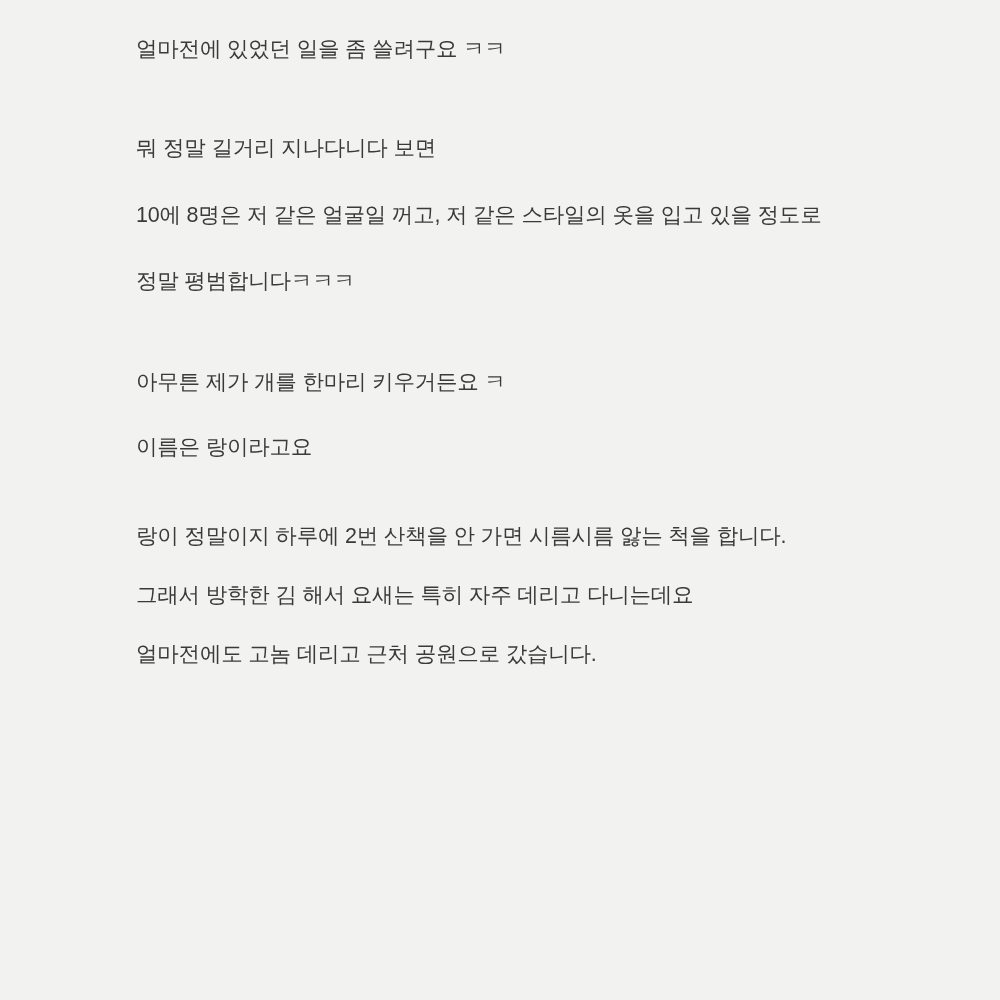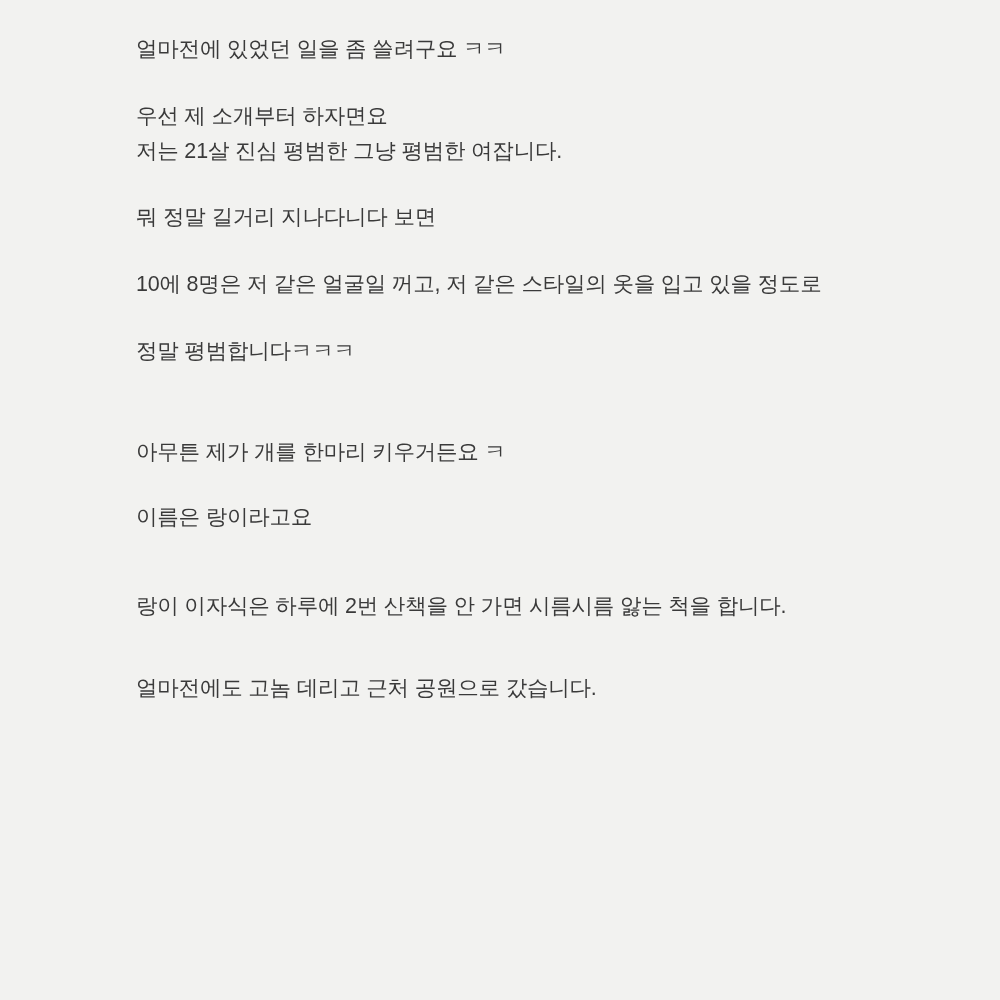--- a/index.html
+++ b/index.html
@@ -42,44 +42,43 @@
 </style>
 </head>
 <body>
 
 <div class="page">
   <div class="content">
 
     <div class="para">얼마전에 있었던 일을 좀 쓸려구요 ㅋㅋ</div>
     <div class="gap-md"></div>
 
-    <div class="para">우선 제 소개부터 하자면요
-저는 21살 진심 평범한 그냥 평범한 여잡니다.</div>
     <div class="gap-md"></div>
 
     <div class="para">뭐 정말 길거리 지나다니다 보면</div>
     <div class="gap-md"></div>
 
     <div class="para">10에 8명은 저 같은 얼굴일 꺼고, 저 같은 스타일의 옷을 입고 있을 정도로</div>
     <div class="gap-md"></div>
 
     <div class="para">정말 평범합니다ㅋㅋㅋ</div>
     <div class="gap-lg"></div>
 
     <div class="para">아무튼 제가 개를 한마리 키우거든요 ㅋ</div>
     <div class="gap-sm"></div>
 
     <div class="para">이름은 랑이라고요</div>
     <div class="gap-sm"></div>
 
     <div class="gap-xs"></div>
 
-    <div class="para">랑이 이자식은 하루에 2번 산책을 안 가면 시름시름 앓는 척을 합니다.</div>
+    <div class="para">랑이 정말이지 하루에 2번 산책을 안 가면 시름시름 앓는 척을 합니다.</div>
     <div class="gap-xs"></div>
 
+    <div class="para">그래서 방학한 김 해서 요새는 특히 자주 데리고 다니는데요</div>
     <div class="gap-xs"></div>
 
     <div class="para">얼마전에도 고놈 데리고 근처 공원으로 갔습니다.</div>
     <div class="gap-xs"></div>
 
 
   </div>
 </div>
 
 </body></html>

